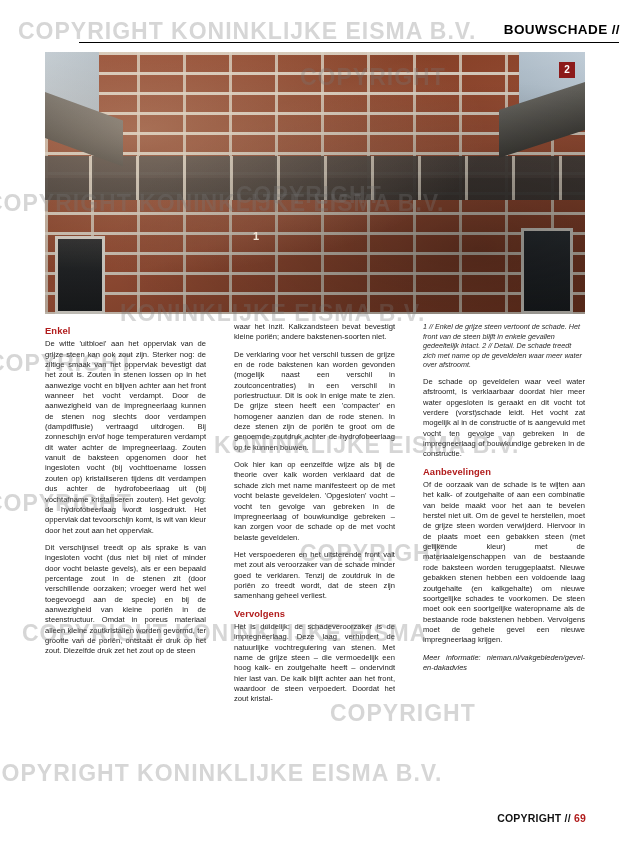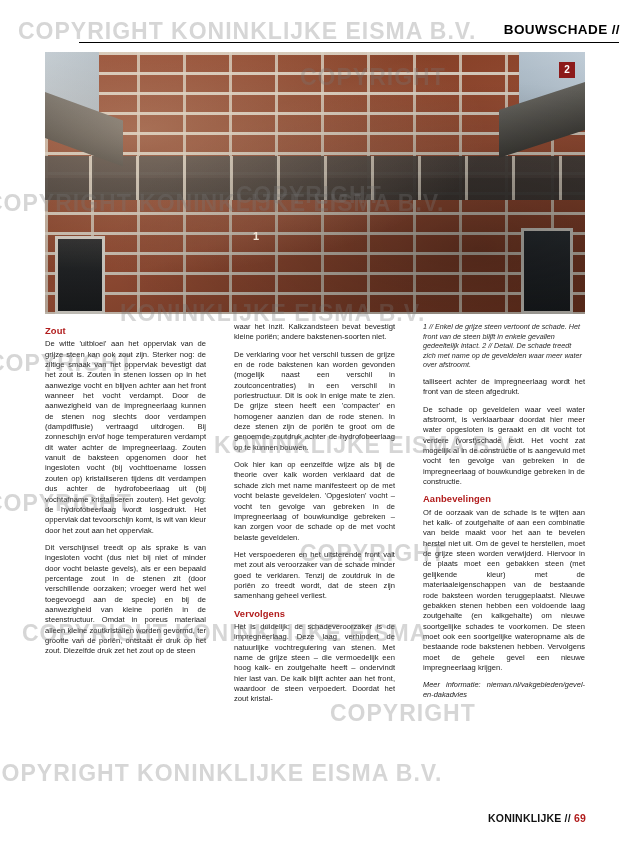--- a/index.html
+++ b/index.html
@@ -275,45 +275,44 @@
     <div class="sky-right"></div>
     <div class="roof-right"></div>
     <div class="window-left"></div>
     <div class="window-right"></div>
     <div class="brick-shade"></div>
     <div class="photo-num">1</div>
     <div class="photo-badge">2</div>
   </div>
 
   <div class="col col1">
-    <h3 class="sub">Zout</h3>
+    <h3 class="sub">Enkel</h3>
     <p>De witte 'uitbloei' aan het oppervlak van de grijze steen kan ook zout zijn. Sterker nog: de ziltige smaak van het oppervlak bevestigt dat het zout is. Zouten in stenen lossen op in het aanwezige vocht en blijven achter aan het front wanneer het vocht verdampt. Door de aanwezigheid van de impregneerlaag kunnen de stenen nog slechts door verdampen (dampdiffusie) vertraagd uitdrogen. Bij zonneschijn en/of hoge temperaturen verdampt dit water achter de impregneerlaag. Zouten vanuit de baksteen opgenomen door het ingesloten vocht (bij vochttoename lossen zouten op) kristalliseren tijdens dit verdampen dus achter de hydrofobeerlaag uit (bij vochtafname kristalliseren zouten). Het gevolg: de hydrofobeerlaag wordt losgedrukt. Het oppervlak dat tevoorschijn komt, is wit van kleur door het zout aan het oppervlak.</p>
     <p>Dit verschijnsel treedt op als sprake is van ingesloten vocht (dus niet bij niet of minder door vocht belaste gevels), als er een bepaald percentage zout in de stenen zit (door verschillende oorzaken; vroeger werd het wel toegevoegd aan de specie) en bij de aanwezigheid van kleine poriën in de steenstructuur. Omdat in poreus materiaal alleen kleine zoutkristallen worden gevormd, ter grootte van de poriën, ontstaat er druk op het zout. Diezelfde druk zet het zout op de steen</p>
   </div>
 
   <div class="col col2">
     <p>waar het inzit. Kalkzandsteen bevat bevestigt kleine poriën; andere bakstenen-soorten niet.</p>
     <p>De verklaring voor het verschil tussen de grijze en de rode bakstenen kan worden gevonden (mogelijk naast een verschil in zoutconcentraties) in een verschil in poriestructuur. Dit is ook in enige mate te zien. De grijze steen heeft een 'compacter' en homogener aanzien dan de rode stenen. In deze stenen zijn de poriën te groot om de genoemde zoutdruk achter de hydrofobeerlaag op te kunnen bouwen.</p>
     <p>Ook hier kan op eenzelfde wijze als bij de theorie over kalk worden verklaard dat de schade zich met name manifesteert op de met vocht belaste geveldelen. 'Opgesloten' vocht – vocht ten gevolge van gebreken in de impregneerlaag of bouwkundige gebreken – kan zorgen voor de schade op de met vocht belaste geveldelen.</p>
     <p>Het verspoederen en het uitsterende front valt met zout als veroorzaker van de schade minder goed te verklaren. Tenzij de zoutdruk in de poriën zo treedt wordt, dat de steen zijn samenhang geheel verliest.</p>
     <h3 class="sub">Vervolgens</h3>
     <p>Het is duidelijk: de schadeveroorzaker is de impregneerlaag. Deze laag verhindert de natuurlijke vochtregulering van stenen. Met name de grijze steen – die vermoedelijk een hoog kalk- en zoutgehalte heeft – ondervindt hier last van. De kalk blijft achter aan het front, waardoor de steen verpoedert. Doordat het zout kristal-</p>
   </div>
 
   <div class="col col3">
     <p class="caption">1 // Enkel de grijze steen vertoont de schade. Het front van de steen blijft in enkele gevallen gedeeltelijk intact. 2 // Detail. De schade treedt zich met name op de geveldelen waar meer water over afstroomt.</p>
-    <p>talliseert achter de impregneerlaag wordt het front van de steen afgedrukt.</p>
     <p>De schade op geveldelen waar veel water afstroomt, is verklaarbaar doordat hier meer water opgesloten is geraakt en dit vocht tot verdere (vorst)schade leidt. Het vocht zat mogelijk al in de constructie of is aangevuld met vocht ten gevolge van gebreken in de impregneerlaag of bouwkundige gebreken in de constructie.</p>
     <h3 class="sub">Aanbevelingen</h3>
     <p>Of de oorzaak van de schade is te wijten aan het kalk- of zoutgehalte of aan een combinatie van beide maakt voor het aan te bevelen herstel niet uit. Om de gevel te herstellen, moet de grijze steen worden verwijderd. Hiervoor in de plaats moet een gebakken steen (met gelijkende kleur) met de materiaaleigenschappen van de bestaande rode baksteen worden teruggeplaatst. Nieuwe gebakken stenen hebben een voldoende laag zoutgehalte (en kalkgehalte) om nieuwe soortgelijke schades te voorkomen. De steen moet ook een soortgelijke wateropname als de bestaande rode bakstenen hebben. Vervolgens moet de gehele gevel een nieuwe impregneerlaag krijgen.</p>
     <p class="more-info">Meer informatie: nieman.nl/vakgebieden/gevel-en-dakadvies</p>
   </div>
 
   <div class="footer">
-    <span>KONINKLIJKE //</span>
+    <span>COPYRIGHT //</span>
     <span class="pagenum">69</span>
   </div>
 
   <div class="wm wm-a">COPYRIGHT KONINKLIJKE EISMA B.V.</div>
   <div class="wm wm-b">COPYRIGHT</div>
   <div class="wm wm-c">COPYRIGHT KONINKLIJKE EISMA B.V.</div>
   <div class="wm wm-d">COPYRIGHT</div>
   <div class="wm wm-e">KONINKLIJKE EISMA B.V.</div>
   <div class="wm wm-f">COPYRIGHT</div>
   <div class="wm wm-g">KONINKLIJKE EISMA B.V.</div>

